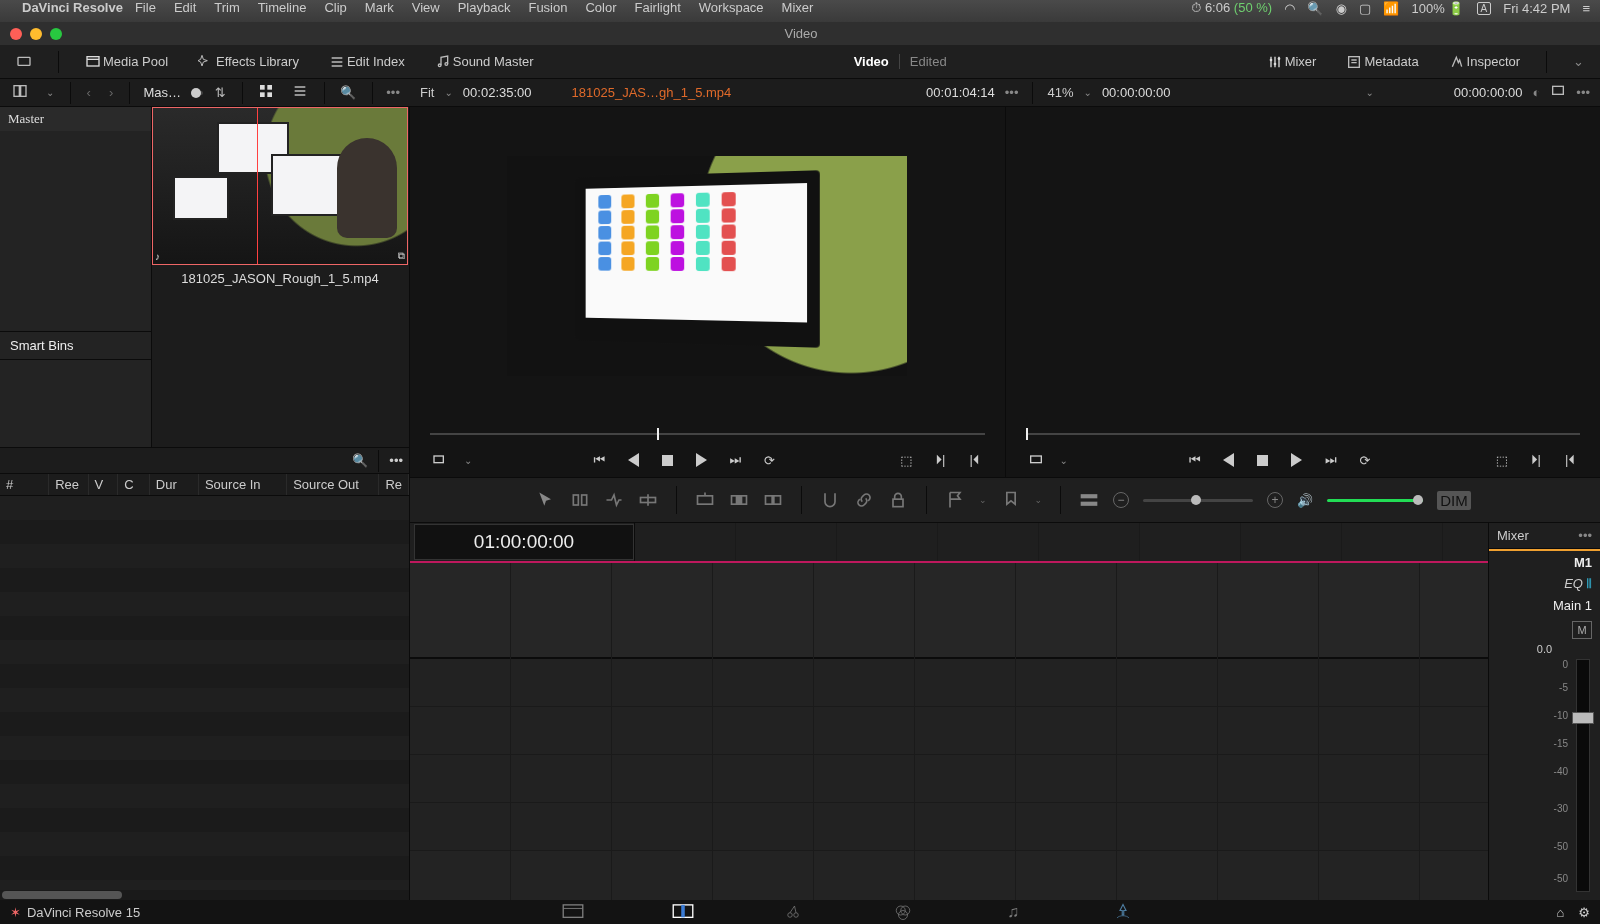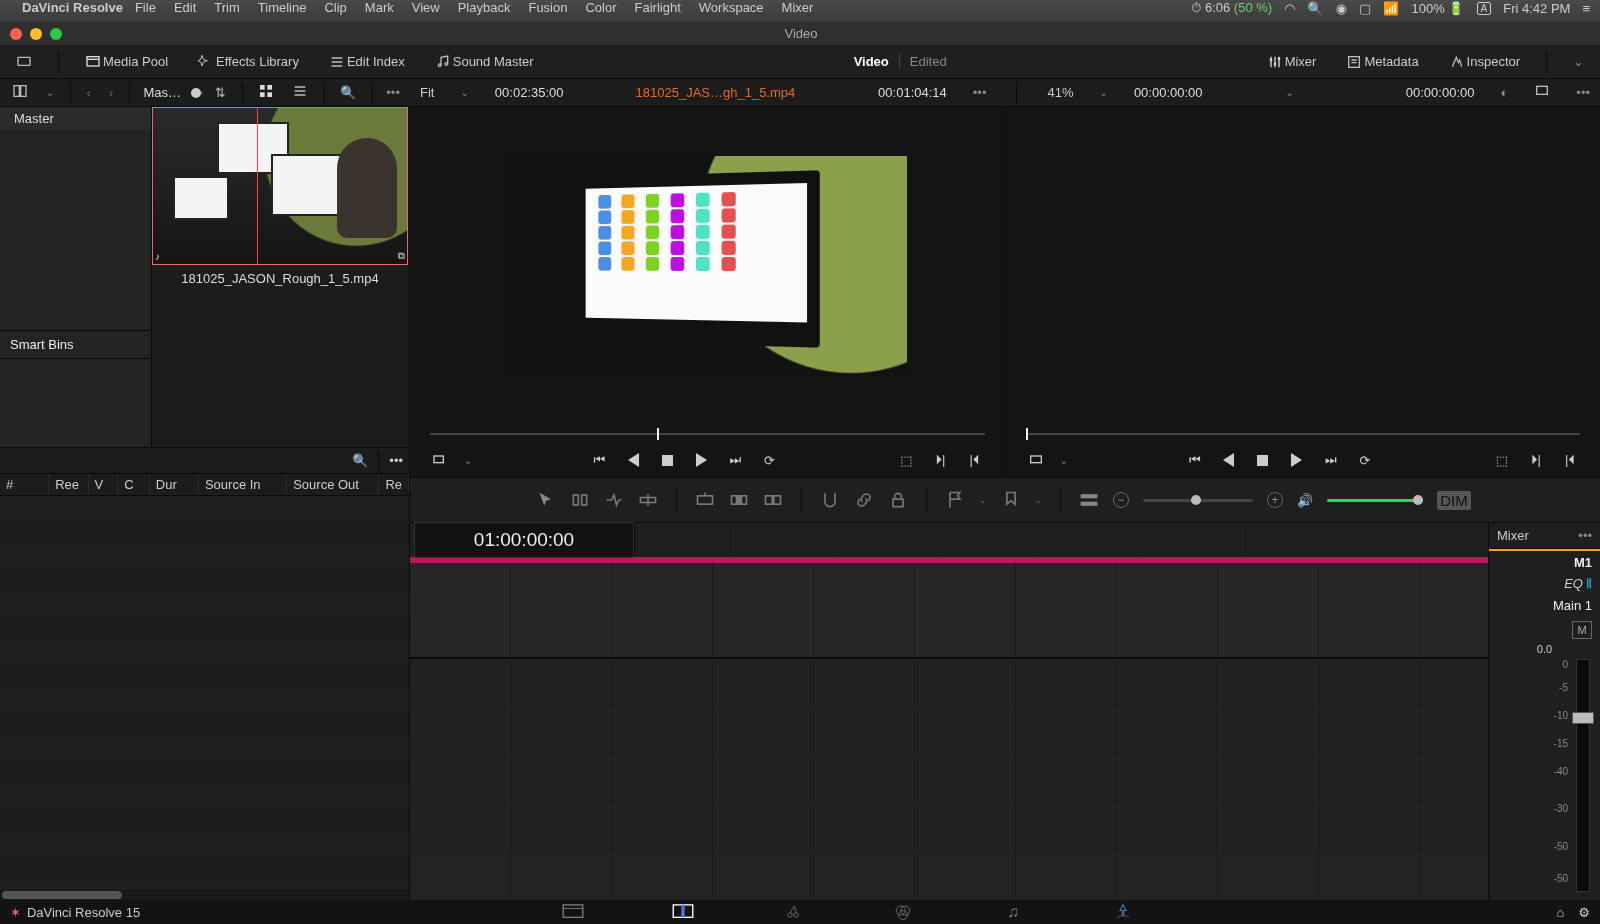--- a/index.html
+++ b/index.html
@@ -44,21 +44,21 @@
 .mp-bar .dots { color:#888; padding:0 4px; }
 
 
 .workspace { display:grid; grid-template-columns:410px 1fr; grid-template-rows:28px 370px 46px 1fr; height:calc(924px - 22px - 23px - 34px - 24px); }
 .mp-bar { grid-column:1 / span 2; }
 
 
 .left-col { grid-column:1; grid-row:2 / span 3; background:#1c1c1c; display:flex; flex-direction:column; border-right:1px solid #0b0b0b; }
 .media-pool { flex:0 0 340px; display:flex; }
 .mp-tree { width:152px; background:#232323; border-right:1px solid #0b0b0b; }
-.mp-tree .tree-item { padding:4px 14px; color:#ddd; background:#2a2a2a; }
+.mp-tree .tree-item { padding:4px 8px; color:#ddd; background:#2a2a2a;font-family:Liberation Serif, serif; }
 .mp-tree .tree-item.sel { background:#2a2a2a; }
 .mp-tree .smartbins { margin-top:200px; padding:6px 10px; color:#eee; border-top:1px solid #0b0b0b; border-bottom:1px solid #0b0b0b; background:#232323; }
 .mp-grid { flex:1; background:#1c1c1c; padding:0; }
 .clip { width:256px; margin:0; }
 .clip .thumb { width:100%; height:158px; background:#333; border:1px solid #e66; position:relative; overflow:hidden; }
 .clip .thumb .scene { position:absolute; inset:0; background:
   radial-gradient(circle at 80% 30%, #6a7a3a 0 90px, transparent 92px),
   linear-gradient(#2a2a2a,#151515); }
 .clip .thumb .mon1,.clip .thumb .mon2,.clip .thumb .mon3 { position:absolute; background:#f4f4f6; border:2px solid #222; }
 .clip .thumb .mon1 { left:20px; top:68px; width:56px; height:44px; }
@@ -104,42 +104,42 @@
 .transport { height:34px; display:flex; align-items:center; padding:0 20px; gap:14px; color:#ccc; }
 .transport .gap { flex:1; }
 .tbtn { width:20px; height:20px; display:flex; align-items:center; justify-content:center; cursor:pointer; }
 .tri { width:0; height:0; border-style:solid; }
 .tri.play { border-width:7px 0 7px 11px; border-color:transparent transparent transparent #ccc; }
 .tri.playL { border-width:7px 11px 7px 0; border-color:transparent #ccc transparent transparent; }
 .sq { width:11px; height:11px; background:#ccc; }
 
 
 
-.viewer-topbar { grid-column:2; grid-row:1; height:28px; background:#1c1c1c; border-bottom:1px solid #0b0b0b; display:flex; align-items:center; padding:0 10px; gap:26px; }
+.viewer-topbar { grid-column:2; grid-row:1; height:28px; background:#1c1c1c; border-bottom:1px solid #0b0b0b; display:flex; align-items:center; padding:0 10px; gap:10px; }
 .viewer-topbar .fit { color:#ccc; }
 .viewer-topbar .chev { color:#888; font-size:10px; }
 .viewer-topbar .tc { color:#ddd; font-variant-numeric:tabular-nums; }
 .viewer-topbar .clipname { color:#e06a2a; flex:0 0 auto; }
 .viewer-topbar .spacer { flex:1; }
 .viewer-topbar .dots3 { color:#888; }
 
 
 .tl-toolbar { grid-column:2; grid-row:3; height:46px; background:#1f1f1f; border-top:1px solid #0b0b0b; border-bottom:1px solid #0b0b0b; display:flex; align-items:center; padding:0 12px; gap:14px; color:#777; }
 .tl-toolbar .sep-v { background:#0b0b0b; height:28px; }
 .tl-toolbar .zoom-slider { width:110px; height:3px; background:#444; border-radius:2px; position:relative; }
 .tl-toolbar .zoom-slider .knob { position:absolute; left:48px; top:-4px; width:10px; height:10px; border-radius:50%; background:#bbb; }
 .tl-toolbar .vol-slider { width:96px; height:3px; background:#2d5; border-radius:2px; position:relative; }
 .tl-toolbar .vol-slider .knob { position:absolute; right:0; top:-4px; width:10px; height:10px; border-radius:50%; background:#bbb; }
 .tl-toolbar .dim { font-size:15px; background:#555; color:#111; padding:1px 3px; border-radius:2px; }
 .toolico { width:20px; height:20px; fill:#777; cursor:pointer; }
 
 
 .timeline-area { grid-column:2; grid-row:4; display:flex; background:#232323; }
 .timeline { flex:1; display:flex; flex-direction:column; }
-.tl-ruler { height:40px; background:#1f1f1f; border-bottom:6px solid #be185d; display:flex; align-items:center; position:relative; }
+.tl-ruler { height:40px; background:#1f1f1f; border-bottom:2px solid #be185d; display:flex; align-items:center; position:relative; }
 .tl-ruler .tc-box { width:220px; height:36px; margin:2px 0 2px 4px; background:#111; display:flex; align-items:center; justify-content:center; color:#eee; font-size:19px; font-variant-numeric:tabular-nums; border:1px solid #333; }
 .tl-ruler .ticks { flex:1; height:100%; background:repeating-linear-gradient(90deg,#1f1f1f 0 100px,#1a1a1a 100px 101px); border-left:1px solid #0b0b0b; }
 .tl-tracks { flex:1; background:#232323; position:relative; }
 .tl-tracks .vtrack { height:96px; border-bottom:2px solid #0b0b0b; background:#262626; }
 .tl-tracks .atrack { height:48px; border-bottom:1px solid #1a1a1a; background:#222; }
 .tl-tracks .grid { position:absolute; inset:0; background:repeating-linear-gradient(90deg,transparent 0 100px,#1a1a1a 100px 101px); pointer-events:none; }
 
 .mixer { width:112px; background:#1f1f1f; border-left:1px solid #0b0b0b; display:flex; flex-direction:column; }
 .mixer .mx-head { height:26px; display:flex; align-items:center; padding:0 8px; border-bottom:1px solid #0b0b0b; color:#eee; }
 .mixer .mx-head .dots3 { margin-left:auto; color:#888; }

